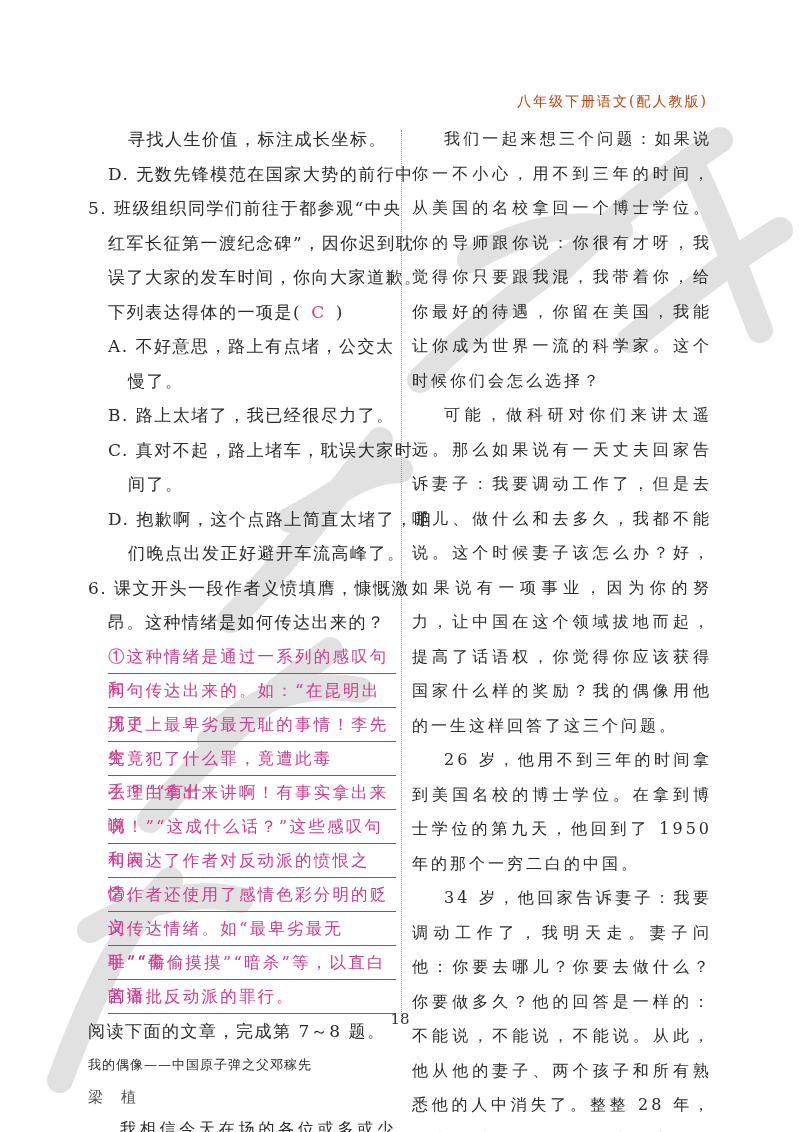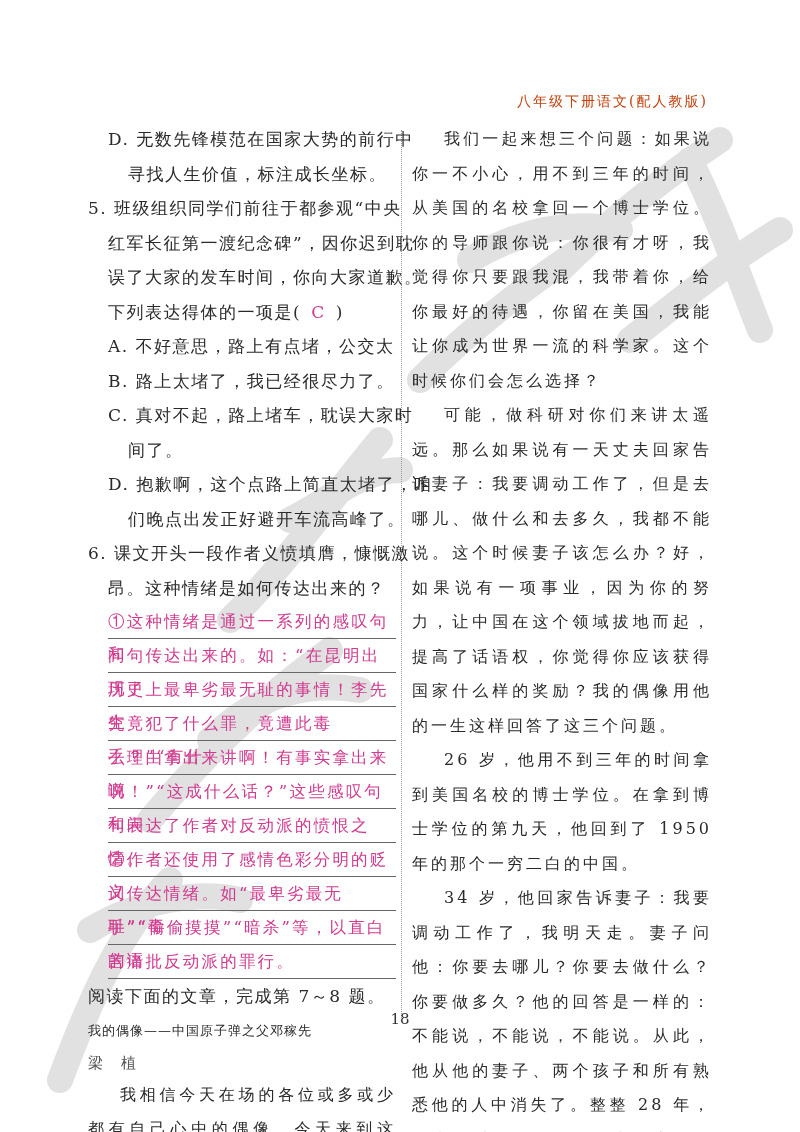--- a/index.html
+++ b/index.html
@@ -38,30 +38,31 @@
     <path d="M630 340 C 680 300, 730 260, 780 230"></path>
     <path d="M690 160 C 720 220, 740 280, 760 330"></path>
   </g>
 </svg>
 
 <div class="header">八年级下册语文(配人教版)</div>
 
 <div class="divider"></div>
 
 <div class="col col-left">
+  <div class="line ind2">寻找人生价值，标注成长坐标。</div>
   <div class="line ind1">D. 无数先锋模范在国家大势的前行中</div>
-  <div class="line ind2">寻找人生价值，标注成长坐标。</div>
 
   <div class="line">5. 班级组织同学们前往于都参观“中央</div>
   <div class="line ind1">红军长征第一渡纪念碑”，因你迟到耽</div>
   <div class="line ind1">误了大家的发车时间，你向大家道歉。</div>
   <div class="line ind1">
     <span>下列表达得体的一项是(</span><span class="ansletter">C</span><span>)</span>
   </div>
   <div class="line ind1">A. 不好意思，路上有点堵，公交太</div>
+  <div class="line ind2">慢了。</div>
   <div class="line ind1">B. 路上太堵了，我已经很尽力了。</div>
   <div class="line ind1">C. 真对不起，路上堵车，耽误大家时</div>
   <div class="line ind2">间了。</div>
   <div class="line ind1">D. 抱歉啊，这个点路上简直太堵了，咱</div>
   <div class="line ind2">们晚点出发正好避开车流高峰了。</div>
 
   <div class="line">6. 课文开头一段作者义愤填膺，慷慨激</div>
   <div class="line ind1">昂。这种情绪是如何传达出来的？</div>
 
   <div>

